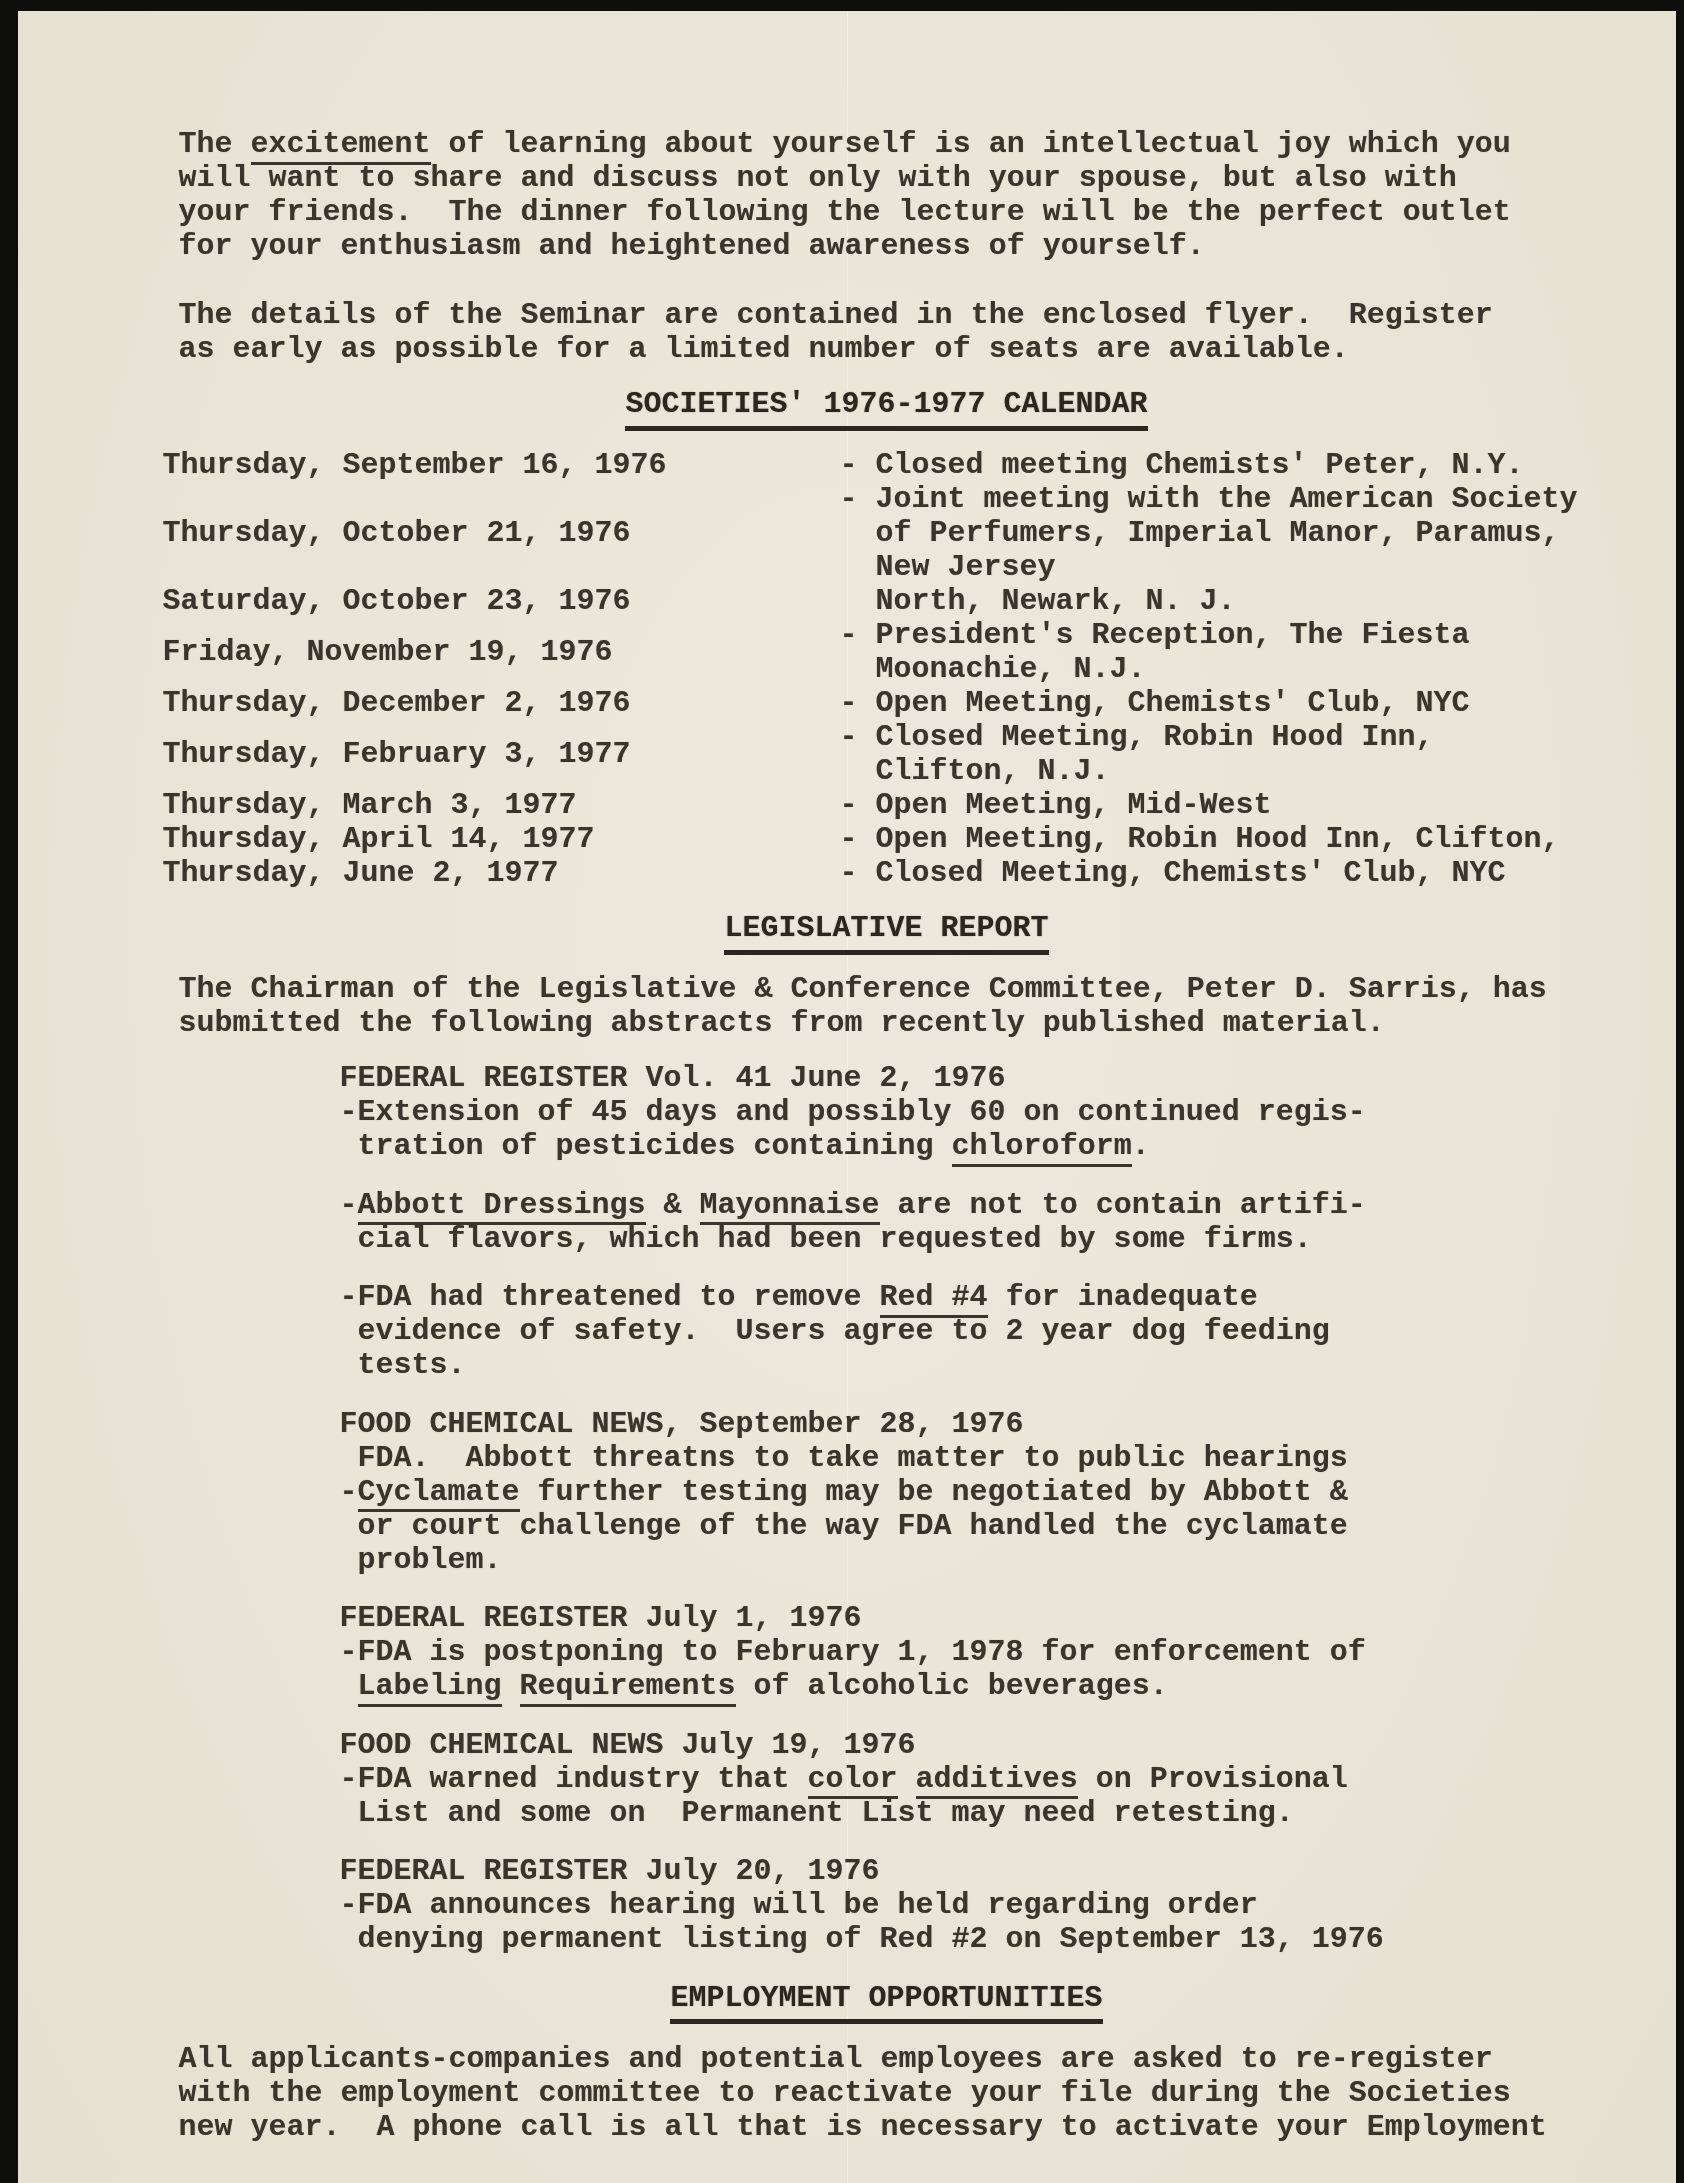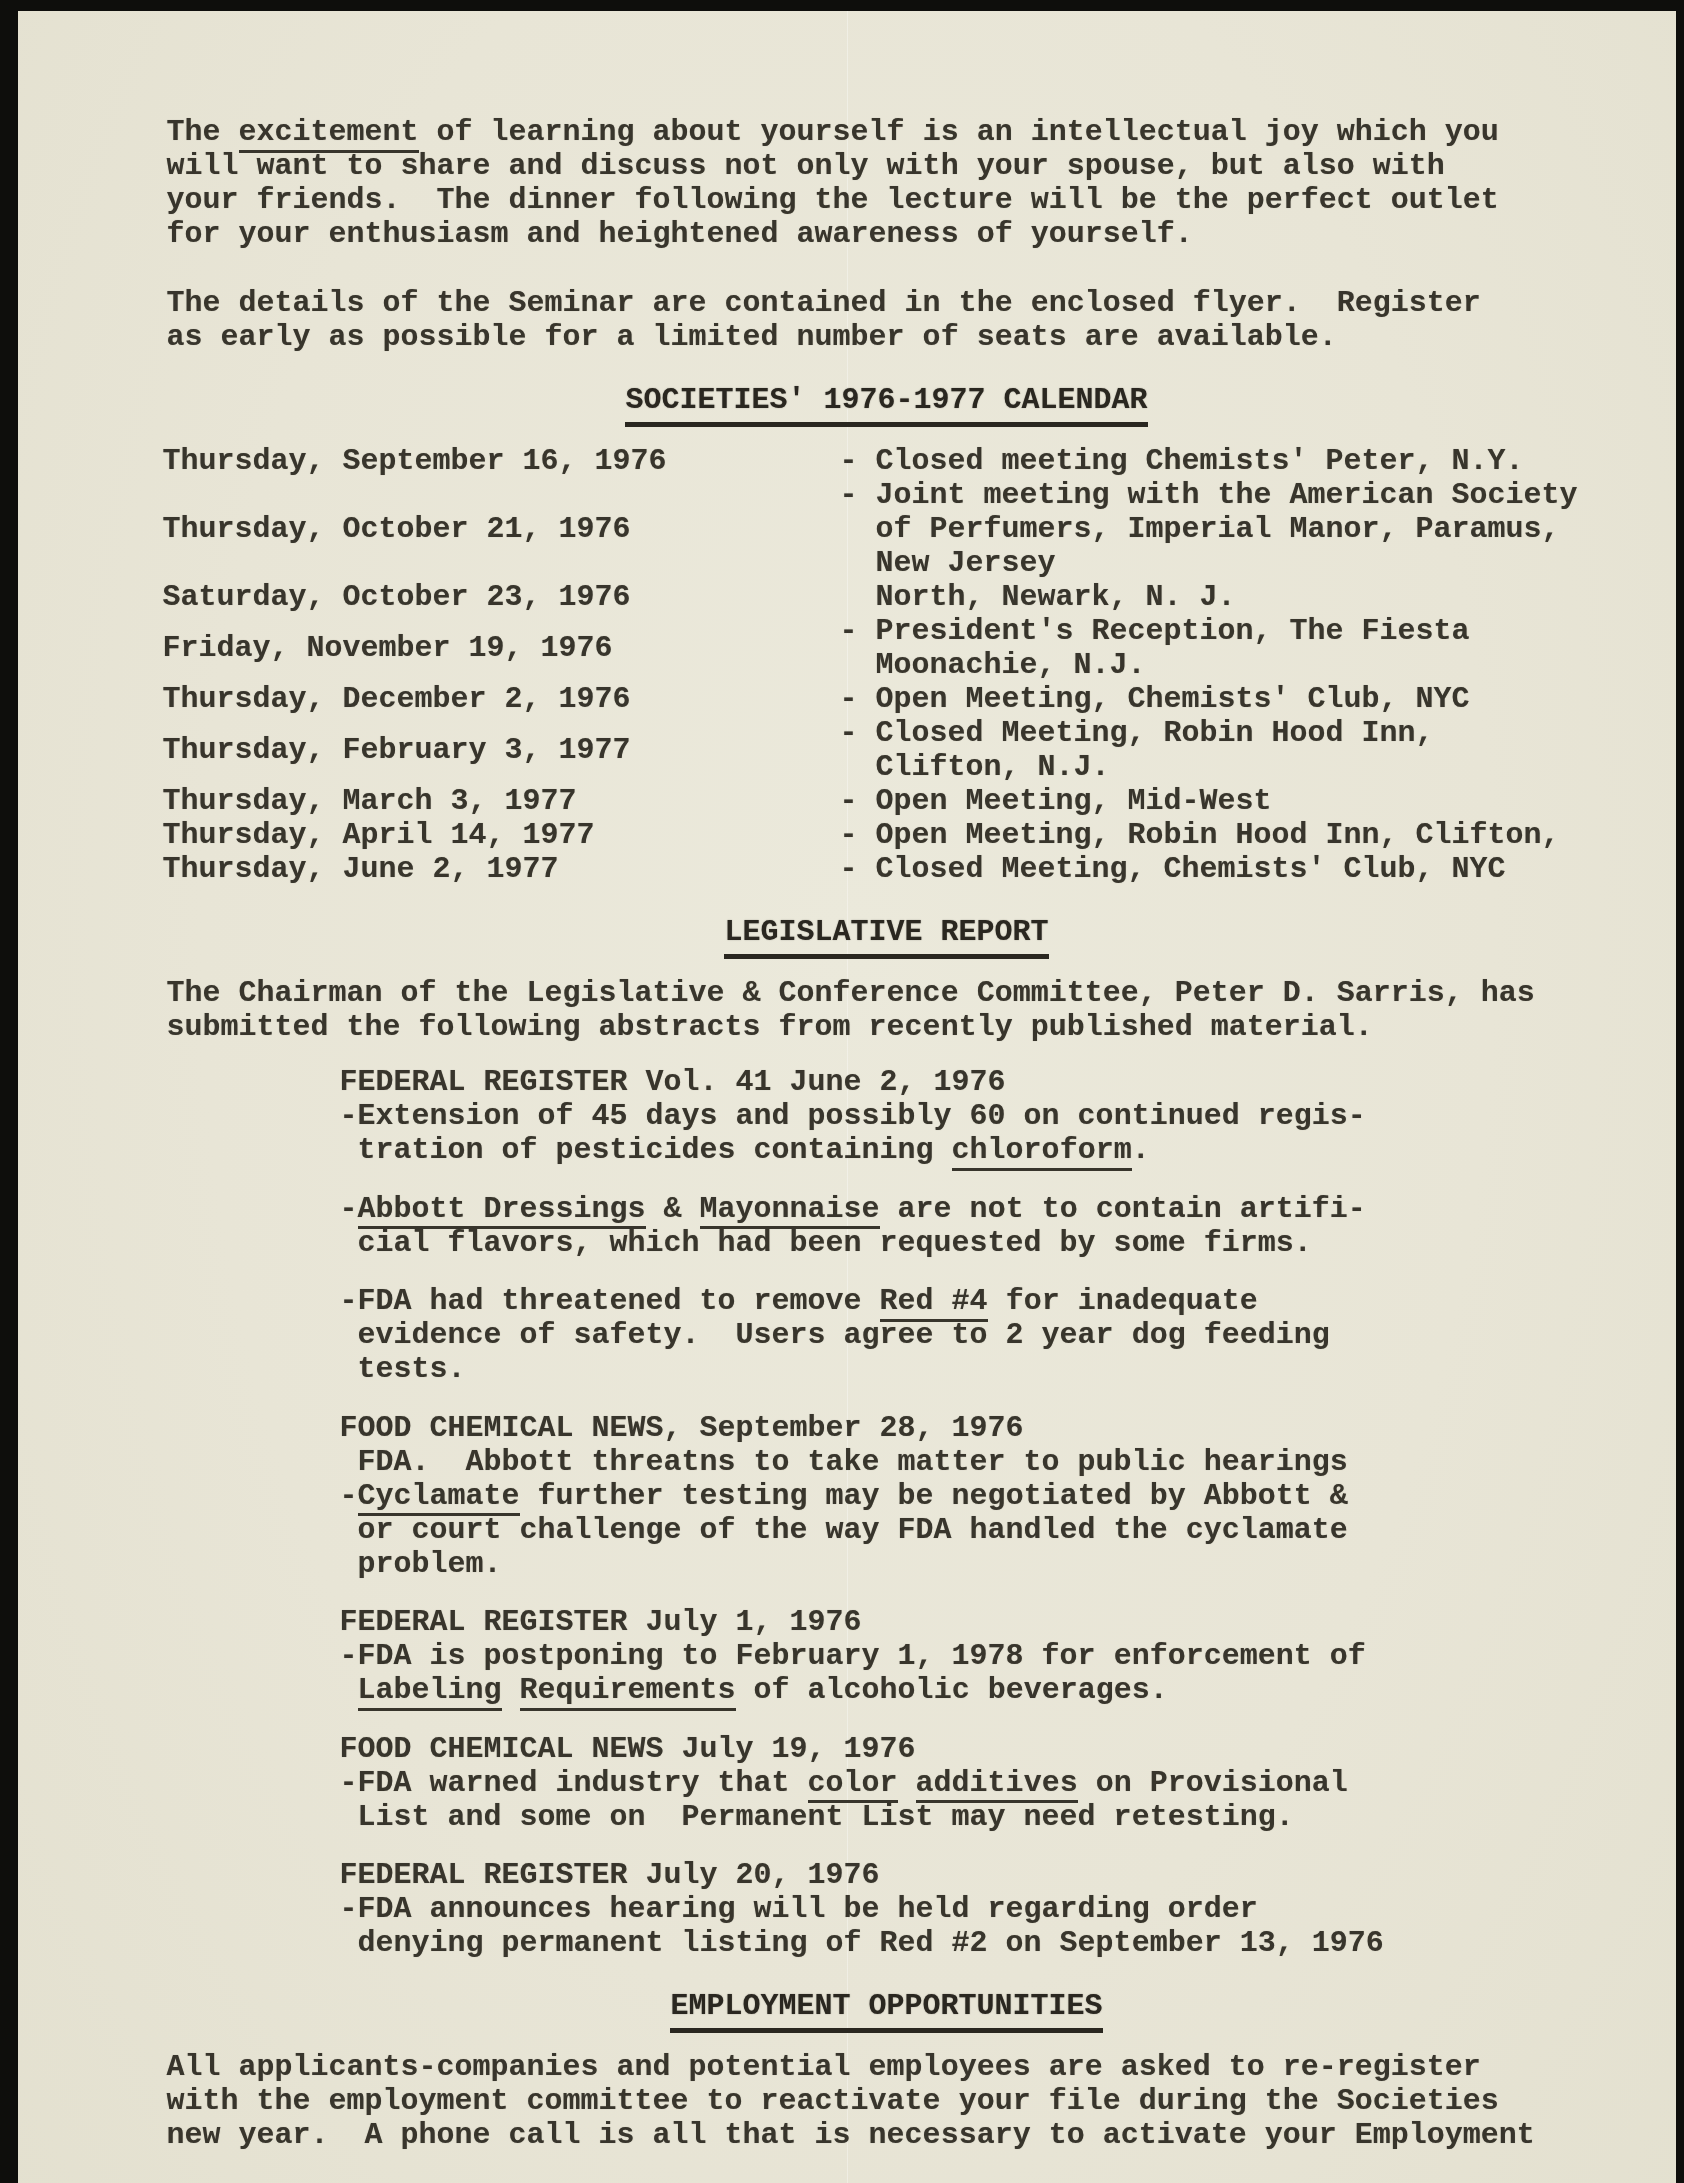--- a/index.html
+++ b/index.html
@@ -21,24 +21,24 @@
   }
   .content{
     position:relative;
     padding:100px 65px 0 145px;
     color:#38352c;
     font-size:30px;line-height:34px;font-weight:700;
     text-shadow:0 0 0.9px rgba(52,48,38,0.35);
   }
   .tline{white-space:pre;}
   .u{border-bottom:3.5px solid currentColor;padding-bottom:0.4px;}
-  .para{margin:4px;}
+  .para{margin:16px;}
   .gap-sem{margin-top:35px;}
   .heading{
-    text-align:center;color:#2a2720;margin-top:29px;margin-bottom:27px;
+    text-align:center;color:#2a2720;margin-top:21px;margin-bottom:27px;
     text-shadow:0 0 1.3px rgba(40,36,28,0.45);
   }
   .heading .hu{border-bottom:5.7px solid #2a2720;padding-bottom:4.4px;}
   .cal{margin-top:0;}
   .cal-row{display:flex;align-items:center;}
   .cal-date{width:677px;flex:0 0 677px;}
   .cal-desc{flex:1;}
   .cal-desc .tline.cont{padding-left:36px;}
   .leg{margin-left:177px;margin-top:21px;}
   .leg-block{margin-bottom:24.5px;}

